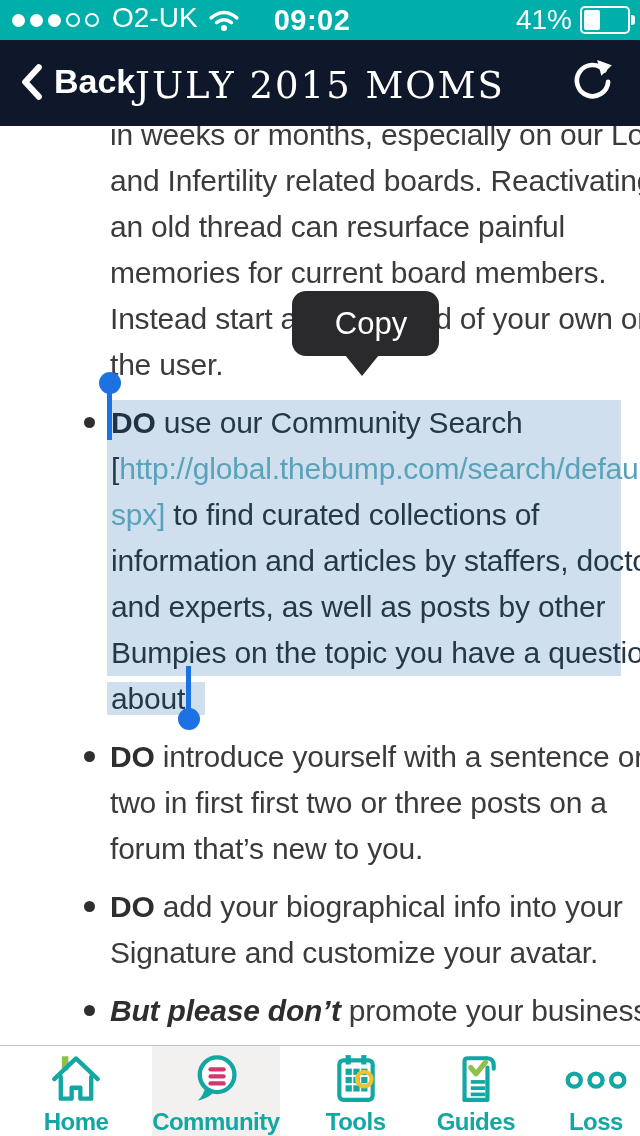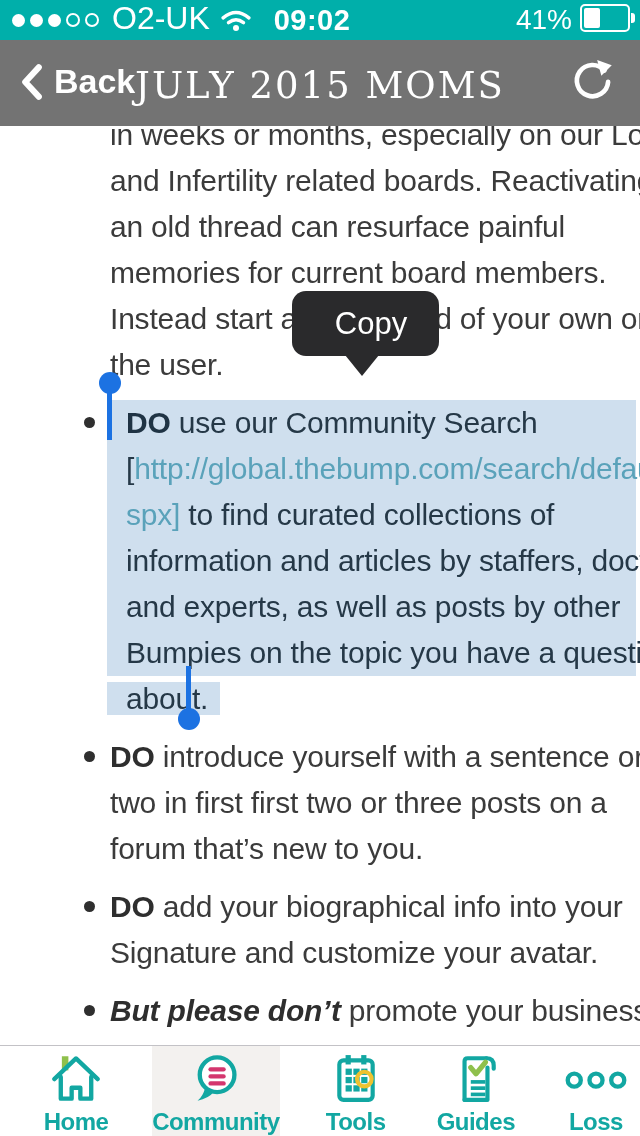--- a/index.html
+++ b/index.html
@@ -6,49 +6,49 @@
   .phone{position:relative;width:640px;height:1136px;background:#fff;overflow:hidden;
          font-family:"Liberation Sans",sans-serif;margin:0 auto;}
 
   
   .statusbar{position:absolute;top:0;left:0;width:640px;height:40px;background:#00afaa;
              display:flex;align-items:center;color:#fff;}
   .sb-left{display:flex;align-items:center;gap:5px;margin-left:12px;}
   .sig-dot{width:13px;height:13px;border-radius:50%;}
   .sig-dot.on{background:#fff;}
   .sig-dot.off{border:2px solid #fff;width:10px;height:10px;}
-  .carrier{font-size:32px;margin:0 6px 4px 8px;}
+  .carrier{font-size:28px;margin:0 6px 4px 8px;}
   .sb-center{position:absolute;left:0;right:16px;text-align:center;font-size:29px;font-weight:600;letter-spacing:.5px;}
-  .sb-right{position:absolute;right:10px;display:flex;gap:8px;}
+  .sb-right{position:absolute;right:10px;display:flex;align-items:center;gap:8px;}
   .batt-pct{font-size:28px;}
   .battery{position:relative;width:46px;height:24px;border:2px solid #fff;border-radius:5px;}
   .battery .fill{position:absolute;left:2px;top:2px;bottom:2px;width:16px;background:#fff;border-radius:2px;}
   .battery .tip{position:absolute;right:-7px;top:7px;width:4px;height:10px;background:#fff;border-radius:0 3px 3px 0;}
 
   
-  .navbar{position:absolute;top:40px;left:0;width:640px;height:86px;background:#737373;color:#fff;}
+  .navbar{position:absolute;top:40px;left:0;width:640px;height:86px;background:#0f172a;color:#fff;}
   .back-btn{position:absolute;left:20px;top:22px;display:flex;align-items:center;gap:10px;cursor:pointer;}
   .back-label{font-size:34px;font-weight:700;}
   .nav-title{position:absolute;left:0;right:0;top:24px;text-align:center;
              font-family:"DejaVu Serif",serif;font-size:37px;letter-spacing:2px;font-weight:400;}
   .refresh-btn{position:absolute;right:24px;top:18px;cursor:pointer;}
 
   
   .content{position:absolute;top:126px;left:0;width:640px;height:920px;background:#fff;overflow:hidden;}
   .textblock{margin:-14px 20px 0 110px;font-size:30px;line-height:46px;color:#3b3b3b;
              letter-spacing:-.2px;white-space:nowrap;}
   .pline{height:46px;}
   .bullet{position:relative;margin-top:12px;}
   .bullet:first-of-type{margin-top:6px;}
   .marker{position:absolute;left:-26px;top:17px;width:11px;height:11px;border-radius:50%;background:#2f2f2f;}
   b{font-weight:700;color:#2e2e2e;}
   .bi{font-weight:700;font-style:italic;color:#2e2e2e;}
   .sel{color:#253847;}
   .sel b{color:#1f3344;}
-  .hl{background:#cfdfee;margin-left:-3px;padding-left:19px;}
+  .hl{background:#cfdfee;margin-left:-3px;padding-left:4px;}
   .hl-full{display:inline-block;width:100%;}
   .hl-end{padding-right:12px;}
   .link{color:#5aa2ba;text-decoration:none;}
 
   
   .copy-tip{position:absolute;left:292px;top:165px;width:136px;height:65px;background:#2a2a2c;
             border-radius:14px;color:#fff;font-size:31px;display:flex;align-items:center;
             justify-content:center;z-index:6;cursor:pointer;padding-left:11px;}
   .copy-arrow{position:absolute;left:345px;top:229px;width:0;height:0;z-index:6;
               border-left:17px solid transparent;border-right:17px solid transparent;

